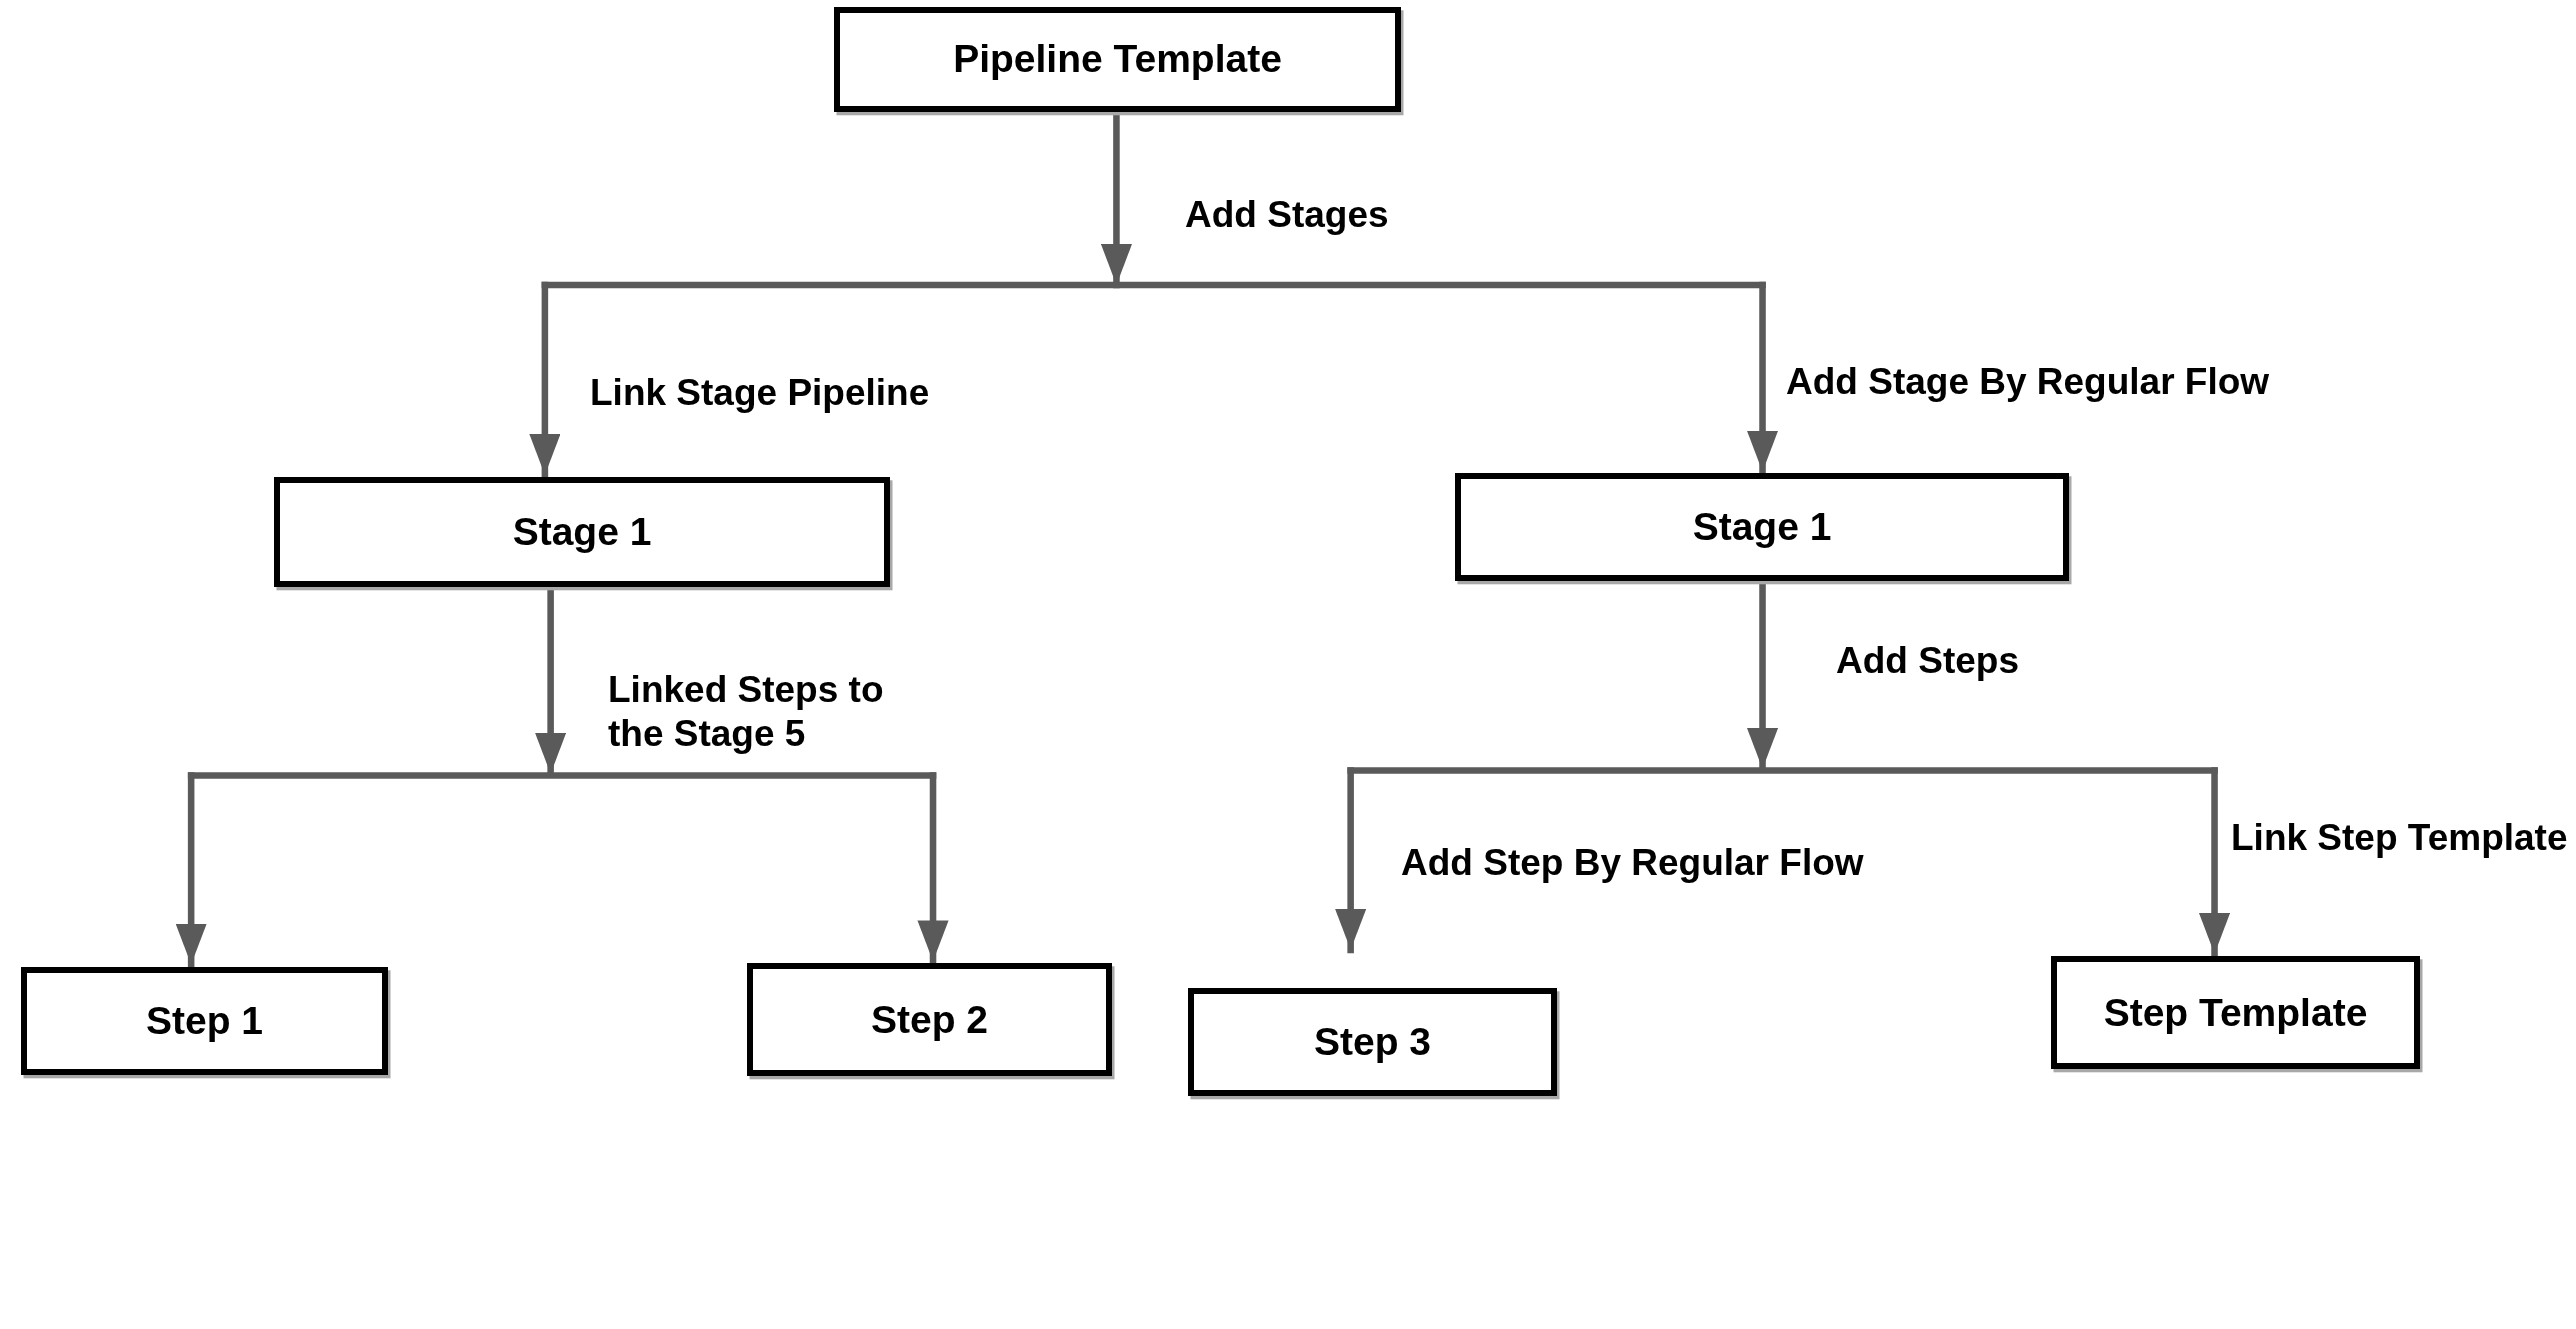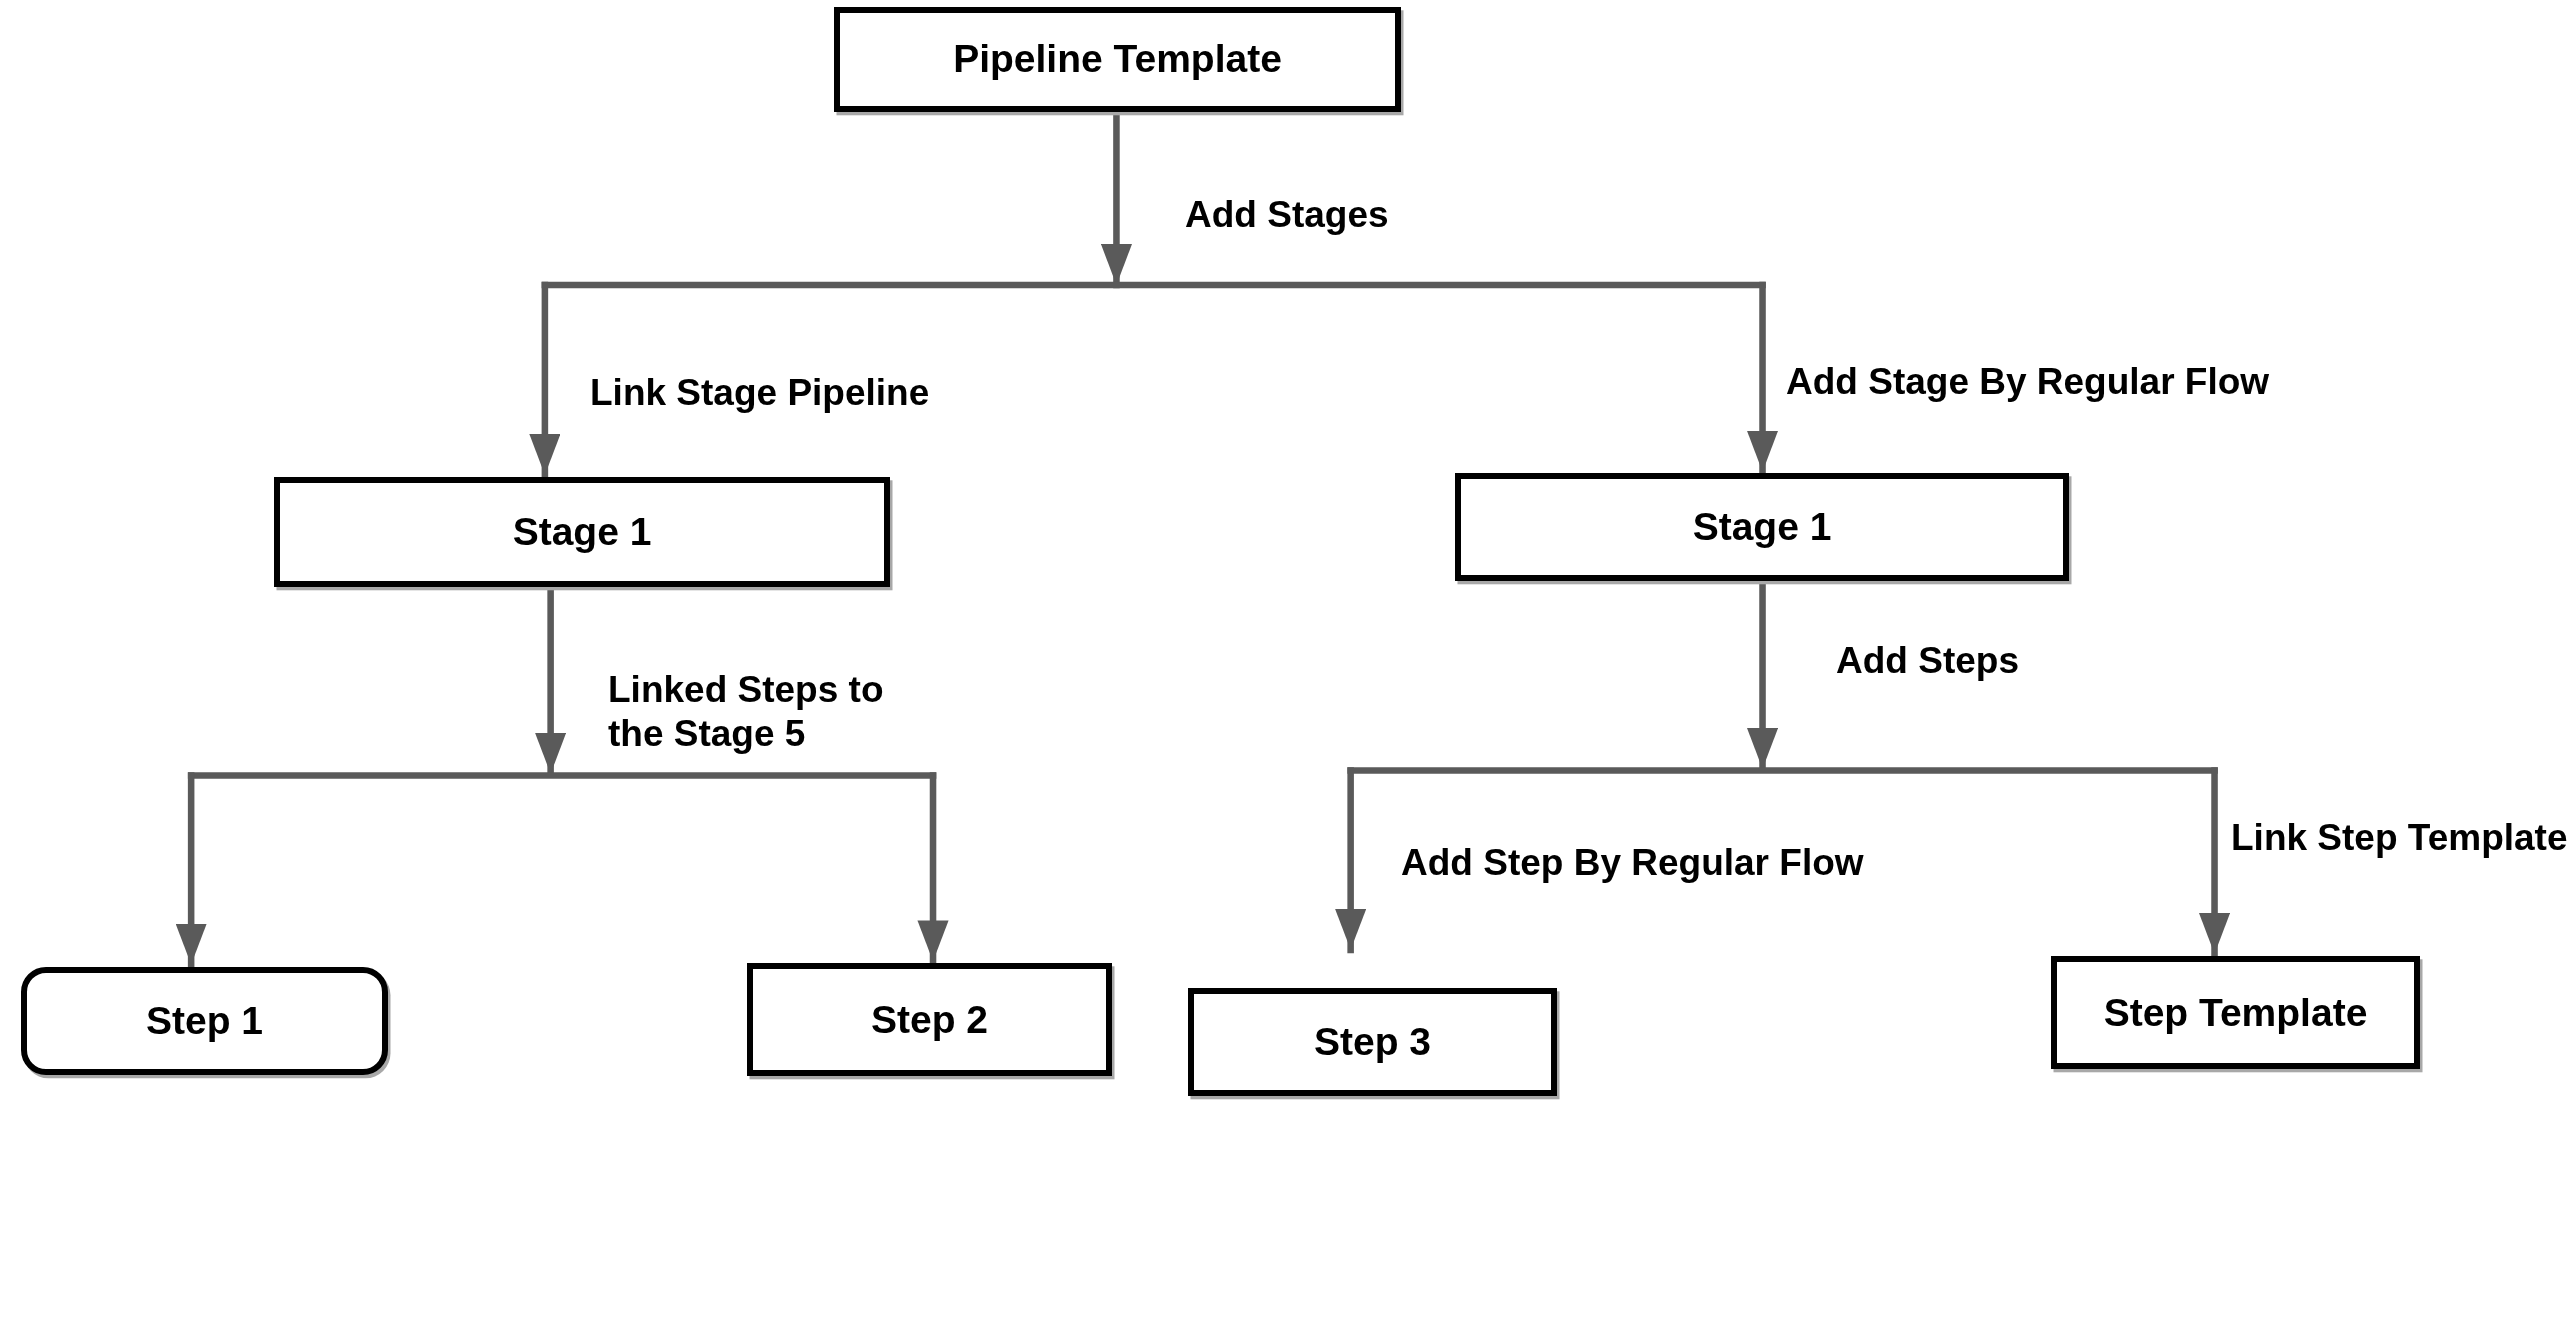--- a/index.html
+++ b/index.html
@@ -84,21 +84,21 @@
 </div>
 
 <div class="node" style="left:274px; top:477px; width:616px; height:110px;">
   <span class="node-label">Stage 1</span>
 </div>
 
 <div class="node" style="left:1455px; top:473px; width:614px; height:108px;">
   <span class="node-label">Stage 1</span>
 </div>
 
-<div class="node" style="left:21px; top:967px; width:367px; height:108px;border-radius:25px;">
+<div class="node" style="left:21px; top:967px; width:367px; height:108px;">
   <span class="node-label">Step 1</span>
 </div>
 
 <div class="node" style="left:747px; top:963px; width:365px; height:113px;">
   <span class="node-label">Step 2</span>
 </div>
 
 <div class="node" style="left:1188px; top:988px; width:369px; height:108px;">
   <span class="node-label">Step 3</span>
 </div>

